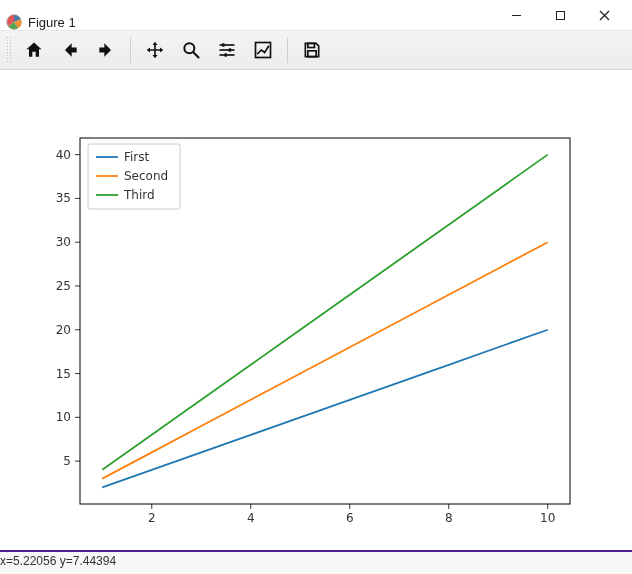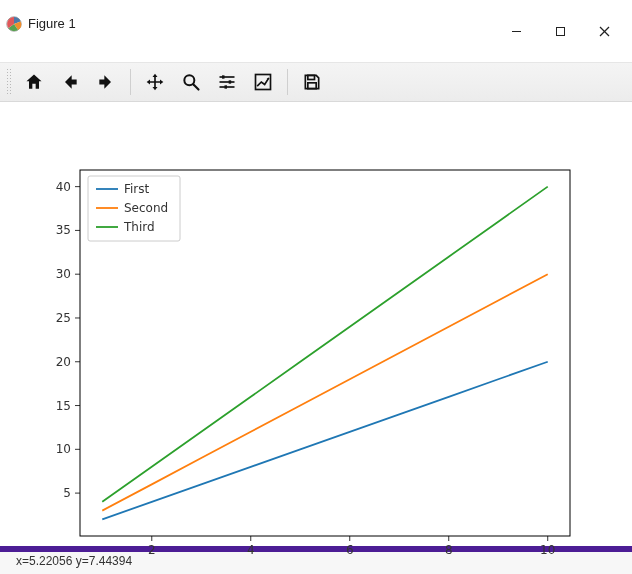--- a/index.html
+++ b/index.html
@@ -15,23 +15,23 @@
   }
   .window {
     width: 632px;
     height: 574px;
     display: flex;
     flex-direction: column;
     box-sizing: border-box;
   }
   .titlebar {
     display: flex;
-    align-items: flex-start;
+    align-items: flex-end;
     height: 30px;
-    padding: 16px 6px;
+    padding: 0 6px;
     background: #fff;
   }
   .titlebar .app-icon {
     width: 16px;
     height: 16px;
     margin-right: 6px;
   }
   .titlebar .title {
     flex: 0 0 auto;
     font-size: 13px;
@@ -83,24 +83,24 @@
     position: relative;
     background: #fff;
   }
   .plot-area svg {
     position: absolute;
     inset: 0;
   }
 
   .statusbar {
     height: 20px;
-    border-top: 6px solid #4c1d95;
+    border-top: 2px solid #4c1d95;
     background: #f7f7f7;
     font-size: 12px;
-    padding: 2px 4px 0 16px;
+    padding: 2px 4px 0 0;
     color: #333;
     overflow: hidden;
     white-space: nowrap;
   }
 
   .tick-label { font-size: 12px; fill: #333; font-family: "DejaVu Sans", Arial, sans-serif; }
   .legend-label { font-size: 12px; fill: #333; font-family: "DejaVu Sans", Arial, sans-serif; }
 </style>
 </head>
 <body>

